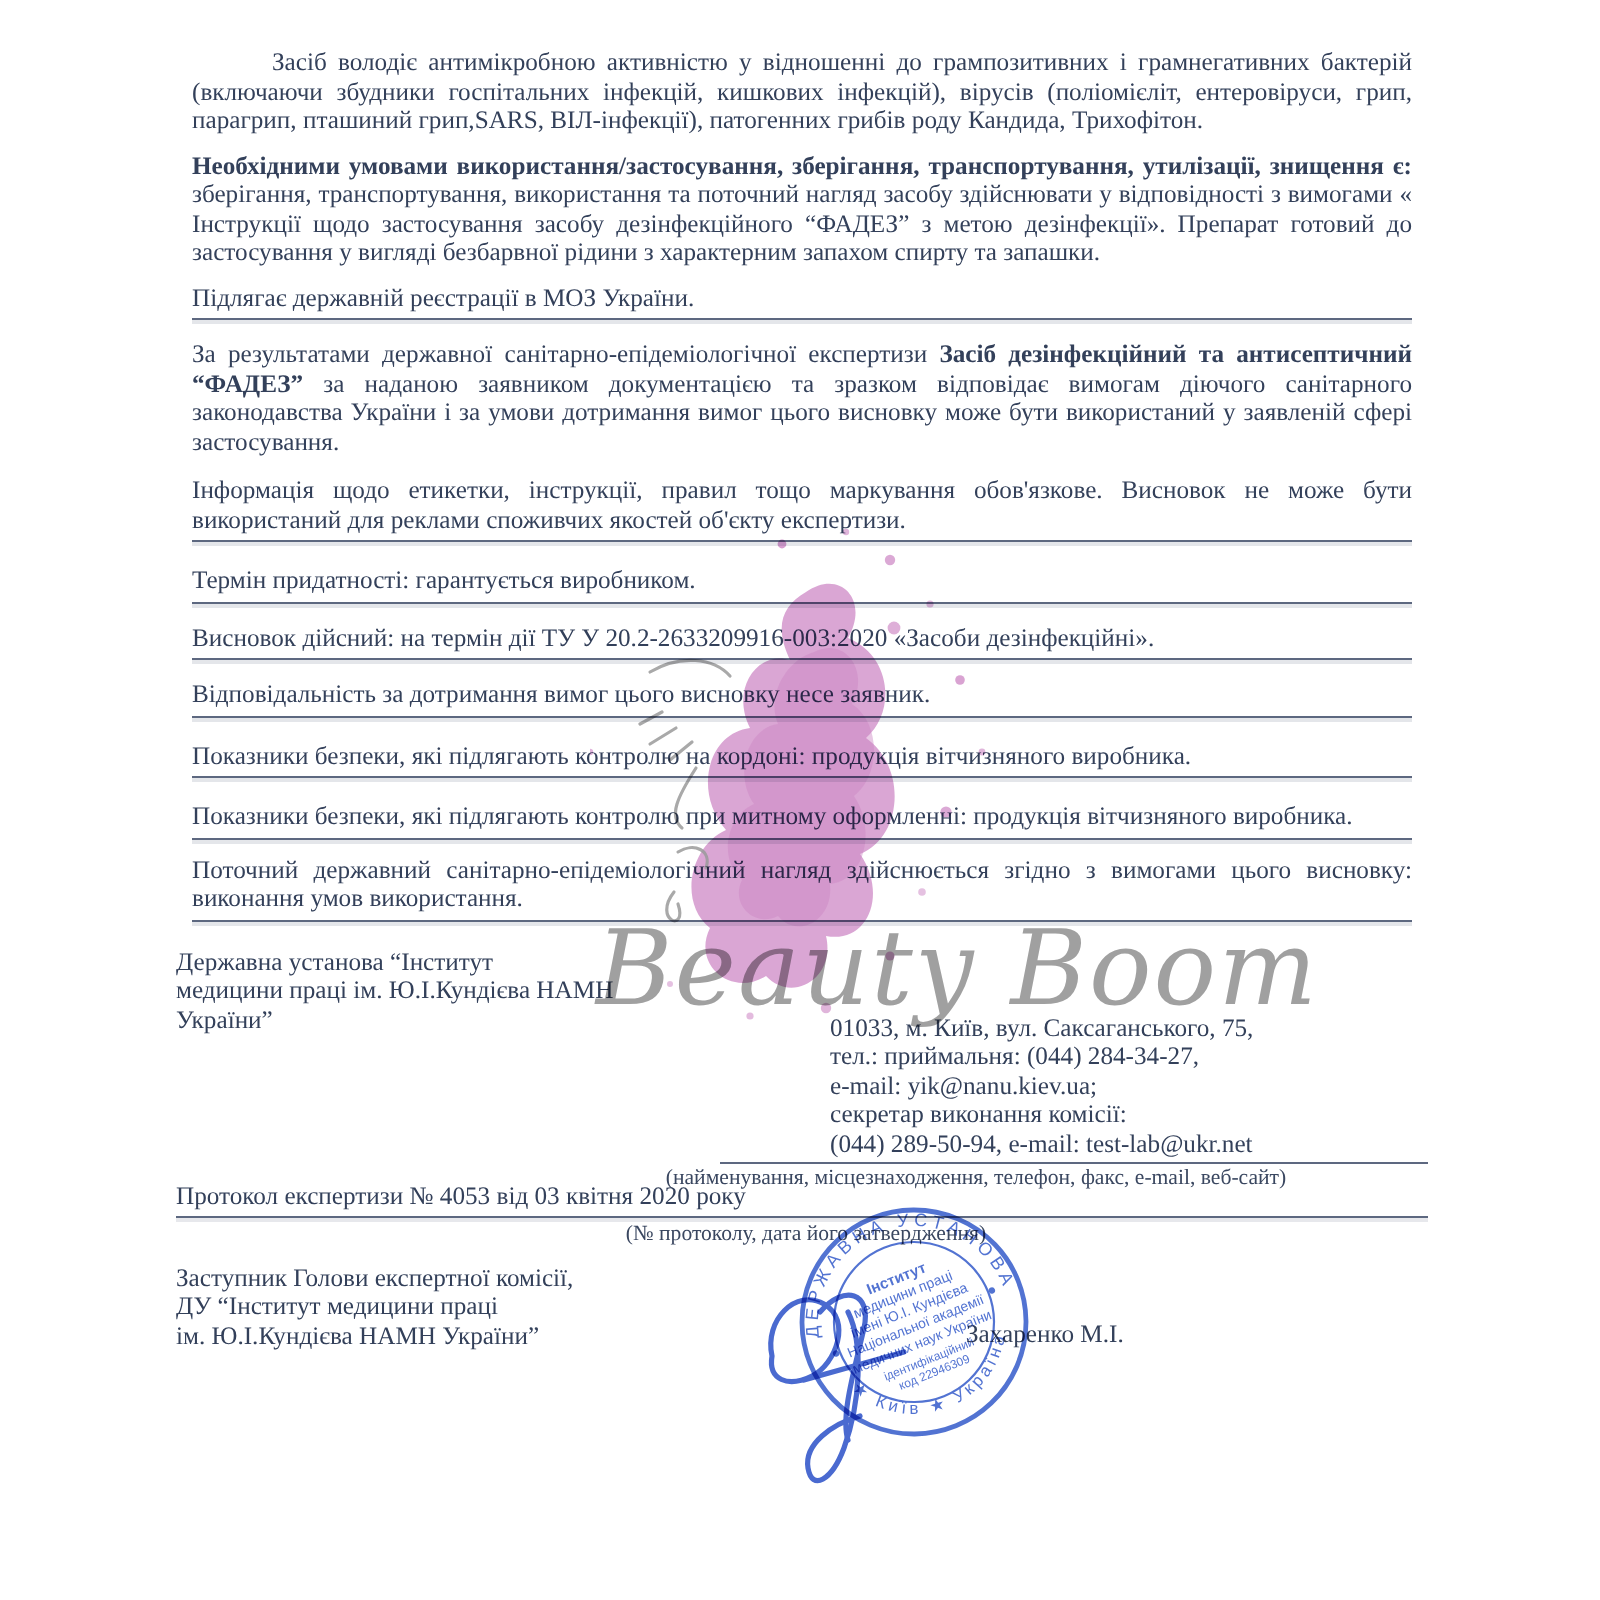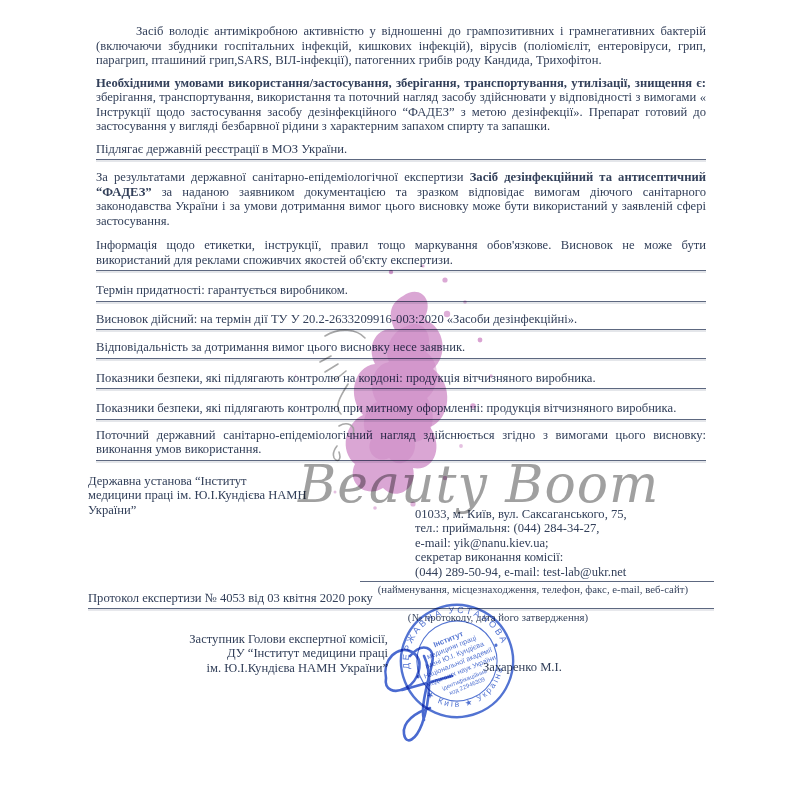--- a/index.html
+++ b/index.html
@@ -19,27 +19,27 @@
     box-shadow:0 2px 0 rgba(120,130,150,.20);
     padding-bottom:3px;
   }
   .b{font-weight:bold;}
   .mt10{margin-top:10px;} .mt12{margin-top:12px;} .mt6{margin-top:6px;}
   .lower{position:relative;height:318px;margin-top:4px;text-align:left;}
   .org{position:absolute;left:0;top:5px;width:265px;}
   .contact{position:absolute;left:272px;top:38px;width:354px;
     border-bottom:1.4px solid #5d6880;padding-bottom:2px;}
   .contact .cline{padding-left:55px;}
-  .cap{position:absolute;font-size:10.8px;text-align:right;color:#3a4760;}
+  .cap{position:absolute;font-size:10.8px;text-align:center;color:#3a4760;}
   .cap1{left:200px;top:113px;width:400px;}
   .cap2{left:130px;top:141px;width:370px;}
   .protocol{position:absolute;left:0;top:122px;width:626px;
     border-bottom:1.5px solid #5d6880;padding-bottom:3px;
     box-shadow:0 2px 0 rgba(120,130,150,.18);}
-  .signer{position:absolute;left:0;top:163px;width:300px;text-align:right;}
+  .signer{position:absolute;left:0;top:163px;width:300px;}
   .signer-name{position:absolute;left:395px;top:191px;}
   .overlay{position:absolute;z-index:2;mix-blend-mode:multiply;pointer-events:none;}
   .wm-script{left:288px;top:444px;}
   .splash{left:295px;top:256px;}
   .stamp{left:395px;top:599px;}
   .autograph{left:372px;top:616px;}
 </style>
 </head>
 <body>
 

